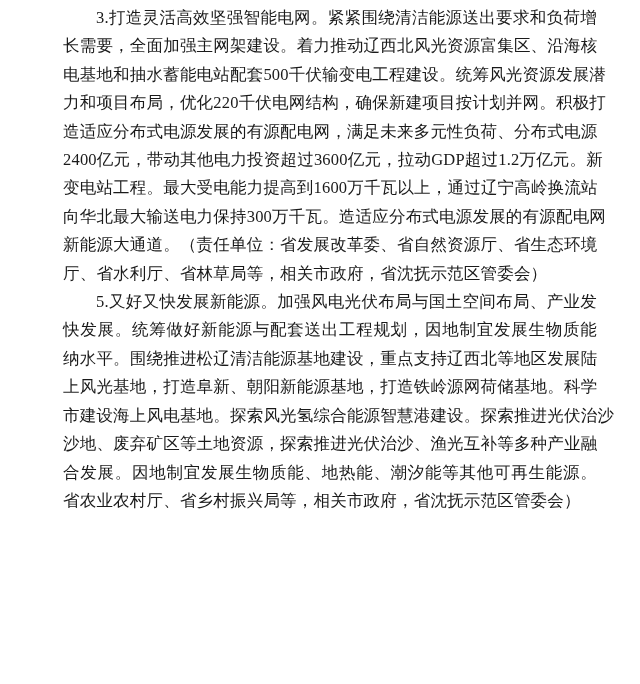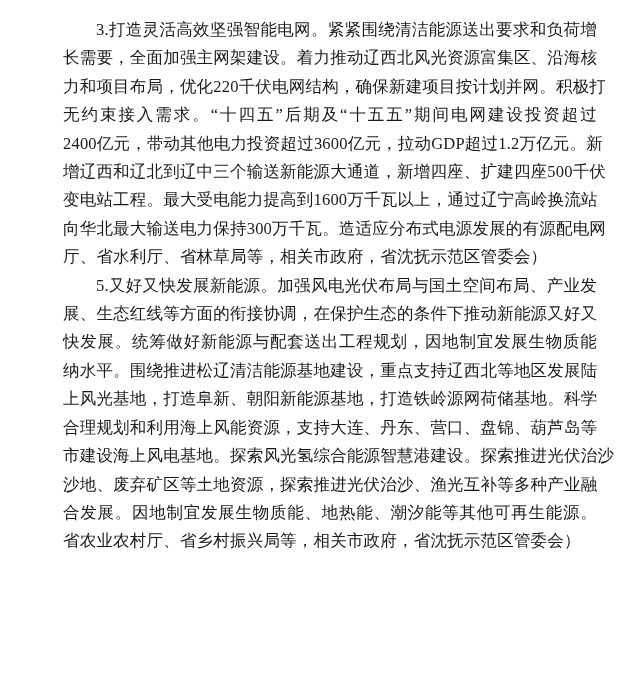--- a/index.html
+++ b/index.html
@@ -7,21 +7,21 @@
     padding: 0;
     width: 640px;
     height: 684px;
     overflow: hidden;
     background: #ffffff;
   }
   .page {
     box-sizing: border-box;
     width: 640px;
     height: 684px;
-    padding: 16px 43px 0 63px;
+    padding: 4px 43px 0 63px;
     background: #ffffff;
     color: #1a1a1a;
     font-family: "Liberation Serif", "DejaVu Serif", serif;
     font-size: 16.5px;
     line-height: 28.4px;
   }
   .line {
     text-align: justify;
     text-align-last: justify;
     text-justify: inter-character;
@@ -35,30 +35,29 @@
   .line.indent {
     text-indent: 2em;
   }
 </style>
 </head>
 <body>
 
 <div class="page">
   <div class="line indent">3.打造灵活高效坚强智能电网。紧紧围绕清洁能源送出要求和负荷增</div>
   <div class="line">长需要，全面加强主网架建设。着力推动辽西北风光资源富集区、沿海核</div>
+  <div class="line">电基地和抽水蓄能电站配套500千伏输变电工程建设。统筹风光资源发展潜</div>
   <div class="line">力和项目布局，优化220千伏电网结构，确保新建项目按计划并网。积极打</div>
-  <div class="line">无约束接入需求。“十四五”后期及“十五五”期间电网建设投资超过</div>
+  <div class="line">造适应分布式电源发展的有源配电网，满足未来多元性负荷、分布式电源</div>
   <div class="line">2400亿元，带动其他电力投资超过3600亿元，拉动GDP超过1.2万亿元。新</div>
-  <div class="line">增辽西和辽北到辽中三个输送新能源大通道，新增四座、扩建四座500千伏</div>
   <div class="line">变电站工程。最大受电能力提高到1600万千瓦以上，通过辽宁高岭换流站</div>
   <div class="line">向华北最大输送电力保持300万千瓦。造适应分布式电源发展的有源配电网</div>
+  <div class="line">新能源大通道。（责任单位：省发展改革委、省自然资源厅、省生态环境</div>
   <div class="line end">厅、省水利厅、省林草局等，相关市政府，省沈抚示范区管委会）</div>
   <div class="line indent">5.又好又快发展新能源。加强风电光伏布局与国土空间布局、产业发</div>
-  <div class="line">展、生态红线等方面的衔接协调，在保护生态的条件下推动新能源又好又</div>
   <div class="line">快发展。统筹做好新能源与配套送出工程规划，因地制宜发展生物质能</div>
   <div class="line">纳水平。围绕推进松辽清洁能源基地建设，重点支持辽西北等地区发展陆</div>
   <div class="line">上风光基地，打造阜新、朝阳新能源基地，打造铁岭源网荷储基地。科学</div>
-  <div class="line">合理规划和利用海上风能资源，支持大连、丹东、营口、盘锦、葫芦岛等</div>
   <div class="line">市建设海上风电基地。探索风光氢综合能源智慧港建设。探索推进光伏治沙</div>
   <div class="line">沙地、废弃矿区等土地资源，探索推进光伏治沙、渔光互补等多种产业融</div>
   <div class="line">合发展。因地制宜发展生物质能、地热能、潮汐能等其他可再生能源。</div>
   <div class="line end">省农业农村厅、省乡村振兴局等，相关市政府，省沈抚示范区管委会）</div>
 </div>
 
 </body></html>

